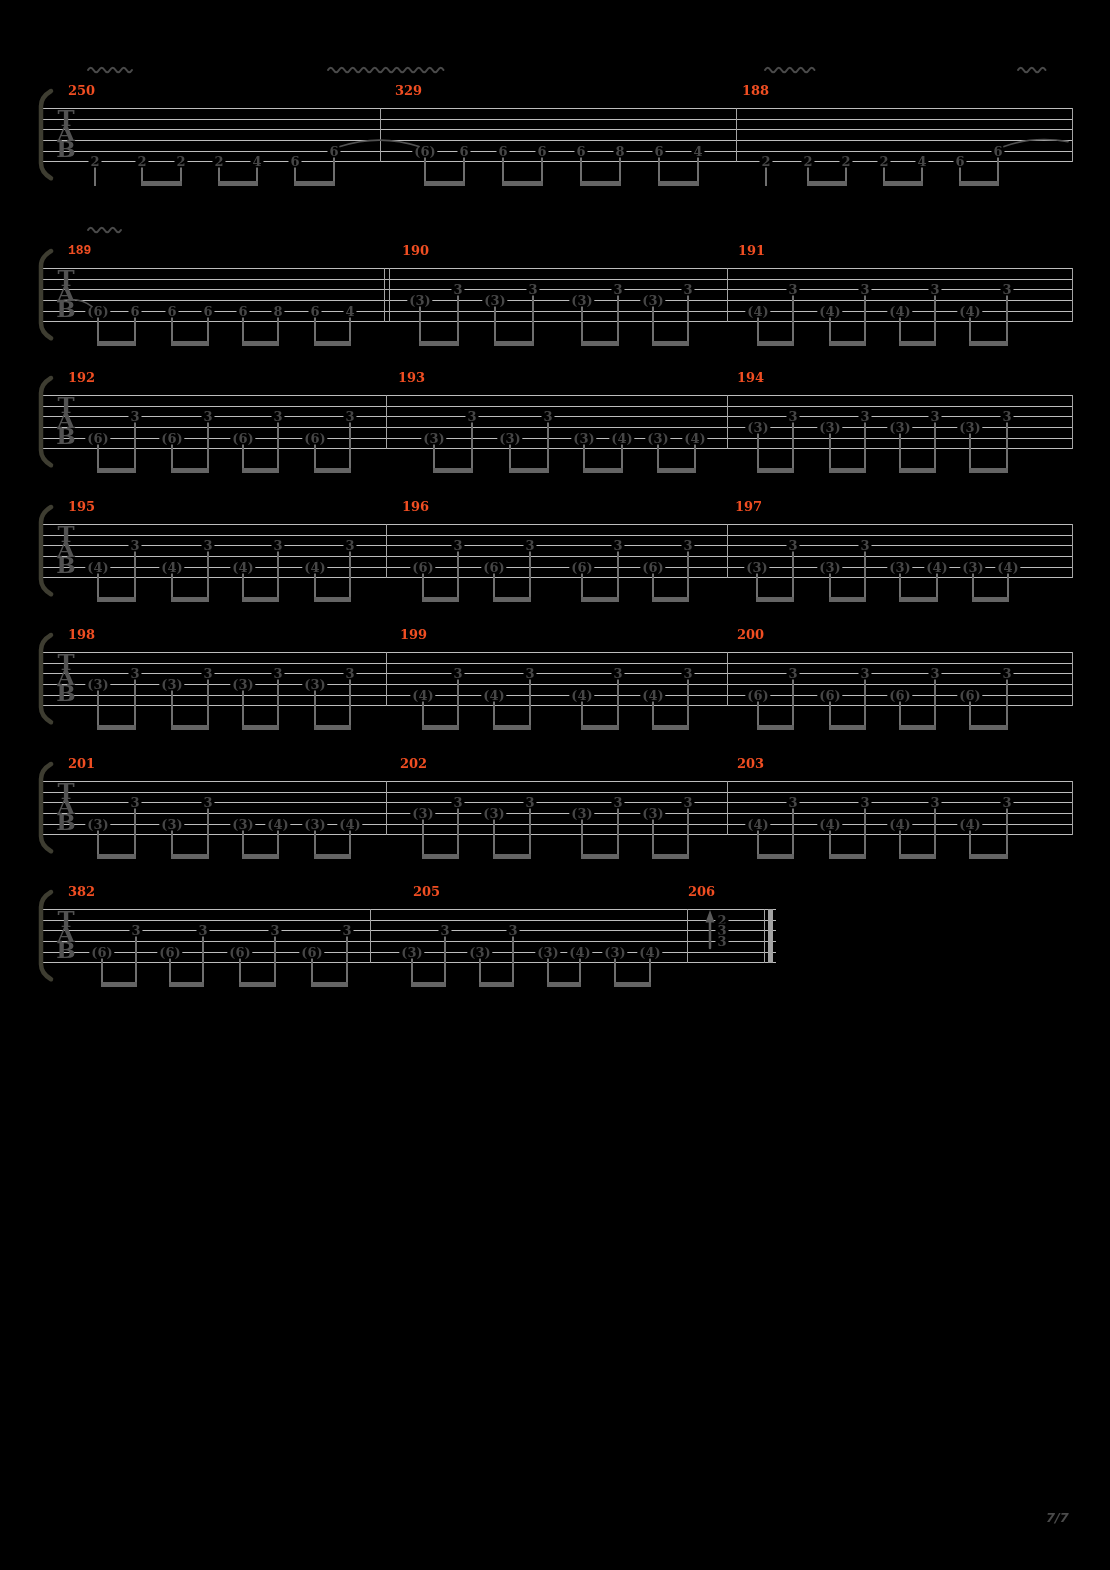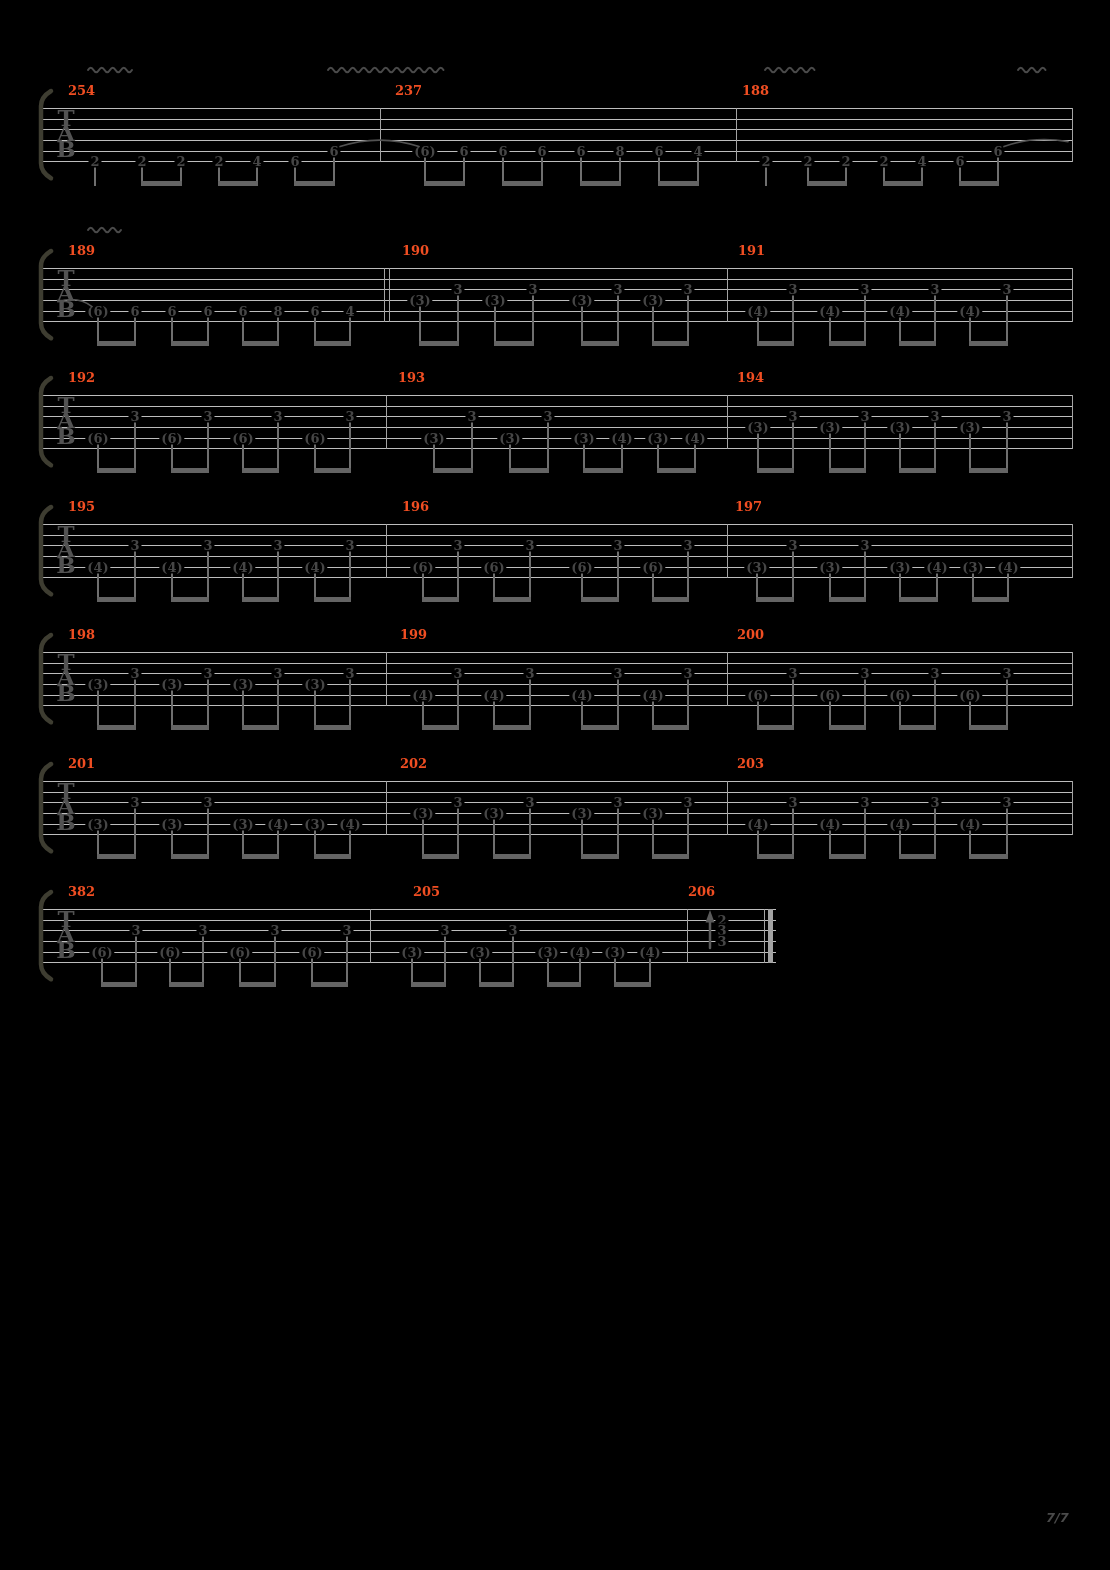--- a/index.html
+++ b/index.html
@@ -27,40 +27,40 @@
       <div class="sline" style="left: 40px; top: 108px; width: 1033px; background: rgb(189, 189, 189);"></div>
       <div class="sline" style="left: 40px; top: 118.65px; width: 1033px; background: rgb(189, 189, 189);"></div>
       <div class="sline" style="left: 40px; top: 129.3px; width: 1033px; background: rgb(189, 189, 189);"></div>
       <div class="sline" style="left: 40px; top: 139.95px; width: 1033px; background: rgb(189, 189, 189);"></div>
       <div class="sline" style="left: 40px; top: 150.6px; width: 1033px; background: rgb(189, 189, 189);"></div>
       <div class="sline" style="left: 40px; top: 161.25px; width: 1033px; background: rgb(189, 189, 189);"></div>
       <div class="vbar" style="left: 40px; top: 108px; height: 54.25px; background: rgb(163, 163, 163);"></div>
       <div class="clef" style="left: 66px; top: 116.5px; color: rgb(82, 82, 82);">T</div>
       <div class="clef" style="left: 66px; top: 132px; color: rgb(82, 82, 82);">A</div>
       <div class="clef" style="left: 66px; top: 147.5px; color: rgb(82, 82, 82);">B</div>
-      <div class="mnum" style="left: 68px; top: 84px; color: rgb(240, 78, 34);">254</div>
+      <div class="mnum" style="left: 68px; top: 84px; color: rgb(240, 78, 34);">250</div>
       <div class="vbar" style="left: 380px; top: 108px; height: 54.25px; background: rgb(163, 163, 163);"></div>
       <div class="stem" style="left: 94px; top: 167.25px; height: 18.75px; background: rgb(111, 111, 111);"></div>
       <div class="stem" style="left: 141px; top: 167.25px; height: 18.75px; background: rgb(111, 111, 111);"></div>
       <div class="stem" style="left: 180px; top: 167.25px; height: 18.75px; background: rgb(111, 111, 111);"></div>
       <div class="beam" style="left: 141px; top: 181px; width: 41px; background: rgb(100, 100, 100);"></div>
       <div class="stem" style="left: 218px; top: 167.25px; height: 18.75px; background: rgb(111, 111, 111);"></div>
       <div class="stem" style="left: 256px; top: 167.25px; height: 18.75px; background: rgb(111, 111, 111);"></div>
       <div class="beam" style="left: 218px; top: 181px; width: 40px; background: rgb(100, 100, 100);"></div>
       <div class="stem" style="left: 294px; top: 167.25px; height: 18.75px; background: rgb(111, 111, 111);"></div>
       <div class="stem" style="left: 333px; top: 156.6px; height: 29.4px; background: rgb(111, 111, 111);"></div>
       <div class="beam" style="left: 294px; top: 181px; width: 41px; background: rgb(100, 100, 100);"></div>
       <div class="fret" style="left: 95px; top: 161.25px; color: rgb(70, 70, 70);">2</div>
       <div class="fret" style="left: 142px; top: 161.25px; color: rgb(70, 70, 70);">2</div>
       <div class="fret" style="left: 181px; top: 161.25px; color: rgb(70, 70, 70);">2</div>
       <div class="fret" style="left: 219px; top: 161.25px; color: rgb(70, 70, 70);">2</div>
       <div class="fret" style="left: 257px; top: 161.25px; color: rgb(70, 70, 70);">4</div>
       <div class="fret" style="left: 295px; top: 161.25px; color: rgb(70, 70, 70);">6</div>
       <div class="fret" style="left: 334px; top: 150.6px; color: rgb(70, 70, 70);">6</div>
-      <div class="mnum" style="left: 395px; top: 84px; color: rgb(240, 78, 34);">237</div>
+      <div class="mnum" style="left: 395px; top: 84px; color: rgb(240, 78, 34);">329</div>
       <div class="vbar" style="left: 736px; top: 108px; height: 54.25px; background: rgb(163, 163, 163);"></div>
       <div class="stem" style="left: 424px; top: 156.6px; height: 29.4px; background: rgb(111, 111, 111);"></div>
       <div class="stem" style="left: 463px; top: 156.6px; height: 29.4px; background: rgb(111, 111, 111);"></div>
       <div class="beam" style="left: 424px; top: 181px; width: 41px; background: rgb(100, 100, 100);"></div>
       <div class="stem" style="left: 502px; top: 156.6px; height: 29.4px; background: rgb(111, 111, 111);"></div>
       <div class="stem" style="left: 541px; top: 156.6px; height: 29.4px; background: rgb(111, 111, 111);"></div>
       <div class="beam" style="left: 502px; top: 181px; width: 41px; background: rgb(100, 100, 100);"></div>
       <div class="stem" style="left: 580px; top: 156.6px; height: 29.4px; background: rgb(111, 111, 111);"></div>
       <div class="stem" style="left: 619px; top: 156.6px; height: 29.4px; background: rgb(111, 111, 111);"></div>
       <div class="beam" style="left: 580px; top: 181px; width: 41px; background: rgb(100, 100, 100);"></div>
@@ -97,21 +97,21 @@
       <div class="sline" style="left: 40px; top: 268px; width: 1033px; background: rgb(189, 189, 189);"></div>
       <div class="sline" style="left: 40px; top: 278.65px; width: 1033px; background: rgb(189, 189, 189);"></div>
       <div class="sline" style="left: 40px; top: 289.3px; width: 1033px; background: rgb(189, 189, 189);"></div>
       <div class="sline" style="left: 40px; top: 299.95px; width: 1033px; background: rgb(189, 189, 189);"></div>
       <div class="sline" style="left: 40px; top: 310.6px; width: 1033px; background: rgb(189, 189, 189);"></div>
       <div class="sline" style="left: 40px; top: 321.25px; width: 1033px; background: rgb(189, 189, 189);"></div>
       <div class="vbar" style="left: 40px; top: 268px; height: 54.25px; background: rgb(163, 163, 163);"></div>
       <div class="clef" style="left: 66px; top: 276.5px; color: rgb(82, 82, 82);">T</div>
       <div class="clef" style="left: 66px; top: 292px; color: rgb(82, 82, 82);">A</div>
       <div class="clef" style="left: 66px; top: 307.5px; color: rgb(82, 82, 82);">B</div>
-      <div class="mnum" style="left: 68px; top: 244px; color: rgb(240, 78, 34);">189</div>
+      <div class="mnum" style="left: 68px; top: 244px; color: rgb(240, 78, 34); font-family: Liberation Mono, monospace;">189</div>
       <div class="vbar" style="left: 384px; top: 268px; height: 54.25px; background: rgb(163, 163, 163);"></div>
       <div class="vbar" style="left: 389px; top: 268px; height: 54.25px; background: rgb(163, 163, 163);"></div>
       <div class="stem" style="left: 97px; top: 316.6px; height: 29.4px; background: rgb(111, 111, 111);"></div>
       <div class="stem" style="left: 134px; top: 316.6px; height: 29.4px; background: rgb(111, 111, 111);"></div>
       <div class="beam" style="left: 97px; top: 341px; width: 39px; background: rgb(100, 100, 100);"></div>
       <div class="stem" style="left: 171px; top: 316.6px; height: 29.4px; background: rgb(111, 111, 111);"></div>
       <div class="stem" style="left: 207px; top: 316.6px; height: 29.4px; background: rgb(111, 111, 111);"></div>
       <div class="beam" style="left: 171px; top: 341px; width: 38px; background: rgb(100, 100, 100);"></div>
       <div class="stem" style="left: 242px; top: 316.6px; height: 29.4px; background: rgb(111, 111, 111);"></div>
       <div class="stem" style="left: 277px; top: 316.6px; height: 29.4px; background: rgb(111, 111, 111);"></div>

